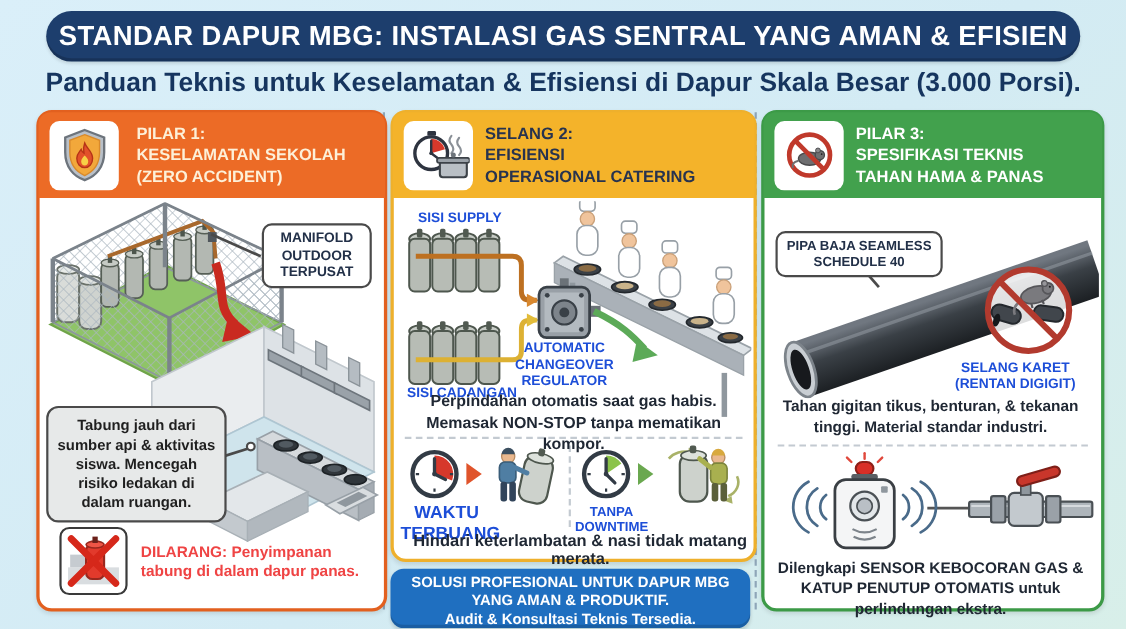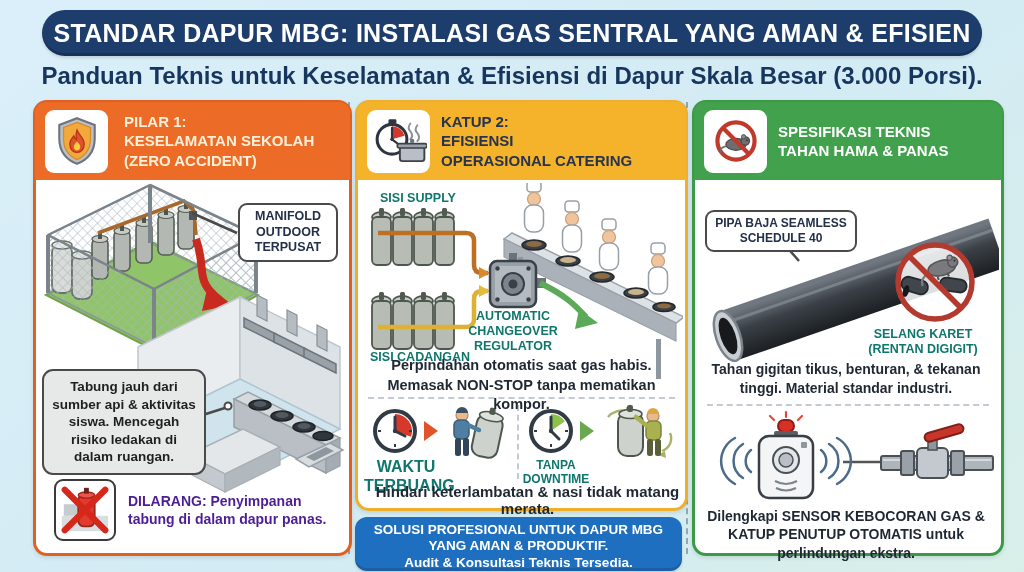--- a/index.html
+++ b/index.html
@@ -23,30 +23,30 @@
   .icon-tile{width:63px;height:63px;background:#fff;border-radius:9px;flex:0 0 auto;
     display:flex;align-items:center;justify-content:center;}
   .head-title{font-size:15px;font-weight:800;line-height:1.27;}
   .head1 .head-title{color:#fdf0d8;}
   .head2 .head-title{color:#27334f;}
   .head3 .head-title{color:#ffffff;}
   .callout{position:absolute;background:#fff;border:2.5px solid #4a4a4a;border-radius:9px;
     text-align:center;font-weight:800;color:#223048;line-height:1.25;padding:4px 6px;z-index:4;}
   .note-box{position:absolute;background:#e7e9e9;border:2.5px solid #4a4a4a;border-radius:11px;
     text-align:center;font-weight:700;color:#1f1f1f;z-index:4;}
-  .minilabel{position:absolute;font-weight:800;color:#0f766e;line-height:1.18;z-index:4;}
+  .minilabel{position:absolute;font-weight:800;color:#1d4ed8;line-height:1.18;z-index:4;}
   .centered{text-align:center;}
   .body-text{position:absolute;text-align:center;font-weight:700;color:#1f2733;z-index:4;}
   .hdash{position:absolute;border-top:2px dashed #c3cad1;z-index:3;}
   .vdash-small{position:absolute;border-left:2px dashed #c3cad1;z-index:3;}
   .vdash{position:absolute;top:102px;height:452px;width:0;border-left:2px dashed #8fa6b8;}
   .warn-row{position:absolute;left:18px;top:376px;width:284px;display:flex;align-items:center;gap:12px;z-index:4;}
   .warn-tile{width:58px;height:58px;border:2.5px solid #3a3a3a;border-radius:9px;background:#fff;
     flex:0 0 auto;display:flex;align-items:center;justify-content:center;overflow:hidden;}
-  .warn-text{font-size:14px;font-weight:700;line-height:1.32;color:#4c1d95;}
+  .warn-text{font-size:14px;font-weight:700;line-height:1.32;color:#ef4444;}
   .bold{font-weight:800;}
   .footer-box{position:absolute;left:355px;top:517px;width:327px;height:54px;background:#1f6fc0;
     border-radius:12px;color:#fff;text-align:center;box-sizing:border-box;padding-top:5px;
     box-shadow:inset 0 -3px 0 rgba(0,0,0,.15),0 2px 3px rgba(0,0,0,.12);z-index:5;}
   .footer-box .f1{font-size:13.5px;font-weight:800;line-height:16px;}
   .footer-box .f3{font-size:13.5px;font-weight:700;line-height:17px;}
   svg{display:block;}
   .illu{position:absolute;z-index:1;}
 </style>
 </head>
@@ -225,21 +225,21 @@
           <line x1="24" y1="30" x2="32" y2="36" stroke="#2e3440" stroke-width="2.5" stroke-linecap="round"></line>
           <circle cx="24" cy="30" r="2" fill="#2e3440"></circle>
           <path d="M45 12 q-4 5 0 9 q4 5 0 9" fill="none" stroke="#8a9097" stroke-width="2.2" stroke-linecap="round"></path>
           <path d="M53 14 q-4 5 0 9 q4 5 0 9" fill="none" stroke="#8a9097" stroke-width="2.2" stroke-linecap="round"></path>
           <rect x="33" y="38" width="28" height="17" rx="3" fill="#b9bfc5" stroke="#3c4248" stroke-width="2.2"></rect>
           <rect x="30" y="35" width="34" height="5" rx="2.5" fill="#9aa1a8" stroke="#3c4248" stroke-width="1.8"></rect>
           <circle cx="47" cy="32" r="2.6" fill="#6d747b"></circle>
         </svg>
       </div>
       <div class="head-title">
-        <div>KATUP 2:</div>
+        <div>SELANG 2:</div>
         <div>EFISIENSI</div>
         <div>OPERASIONAL CATERING</div>
       </div>
     </div>
 
     <svg class="illu" style="left:0;top:80px;" width="325" height="218" viewBox="0 0 325 218">
 
       <g>
         <g transform="translate(176,20)">
             <rect x="-7" y="-22" width="14" height="11" rx="3.5" fill="#fff" stroke="#98a0a7" stroke-width="1.5"></rect>
@@ -448,20 +448,21 @@
             <ellipse cx="32" cy="36" rx="12" ry="7" fill="#6e6e70" stroke="#4a4a4c" stroke-width="1.5"></ellipse>
             <circle cx="43" cy="32" r="5" fill="#6e6e70" stroke="#4a4a4c" stroke-width="1.5"></circle>
             <circle cx="41" cy="27" r="2.6" fill="#8a8a8c" stroke="#4a4a4c" stroke-width="1"></circle>
             <circle cx="45" cy="31" r="0.9" fill="#1d1d1f"></circle>
             <path d="M20 38 q-8 2 -6 8" fill="none" stroke="#6e6e70" stroke-width="2.2"></path>
           </g>
           <line x1="17" y1="17" x2="47" y2="47" stroke="#c0392b" stroke-width="5"></line>
         </svg>
       </div>
       <div class="head-title">
+        <div>PILAR 3:</div>
         <div>SPESIFIKASI TEKNIS</div>
         <div>TAHAN HAMA &amp; PANAS</div>
       </div>
     </div>
 
     <svg class="illu" style="left:0;top:84px;" width="304" height="175" viewBox="0 0 304 175">
       <defs>
         <linearGradient id="pg" x1="155" y1="84" x2="173" y2="136" gradientUnits="userSpaceOnUse">
           <stop offset="0" stop-color="#707780"></stop>
             <stop offset="0.35" stop-color="#3a4046"></stop>

